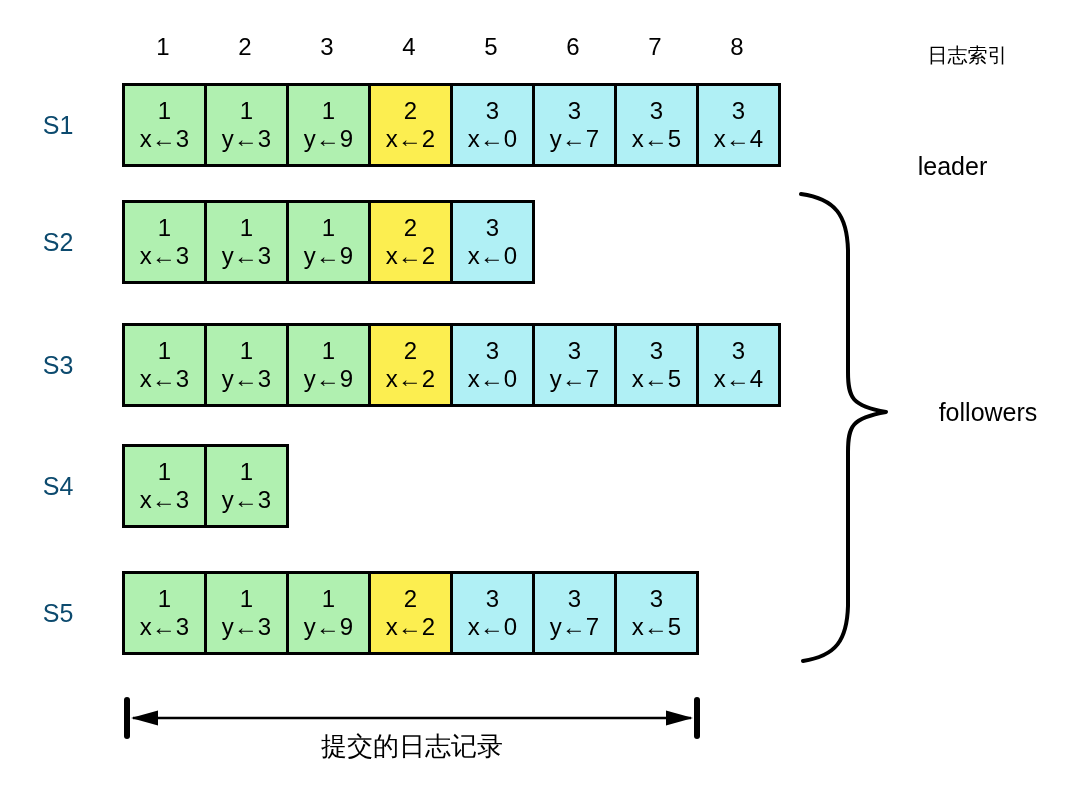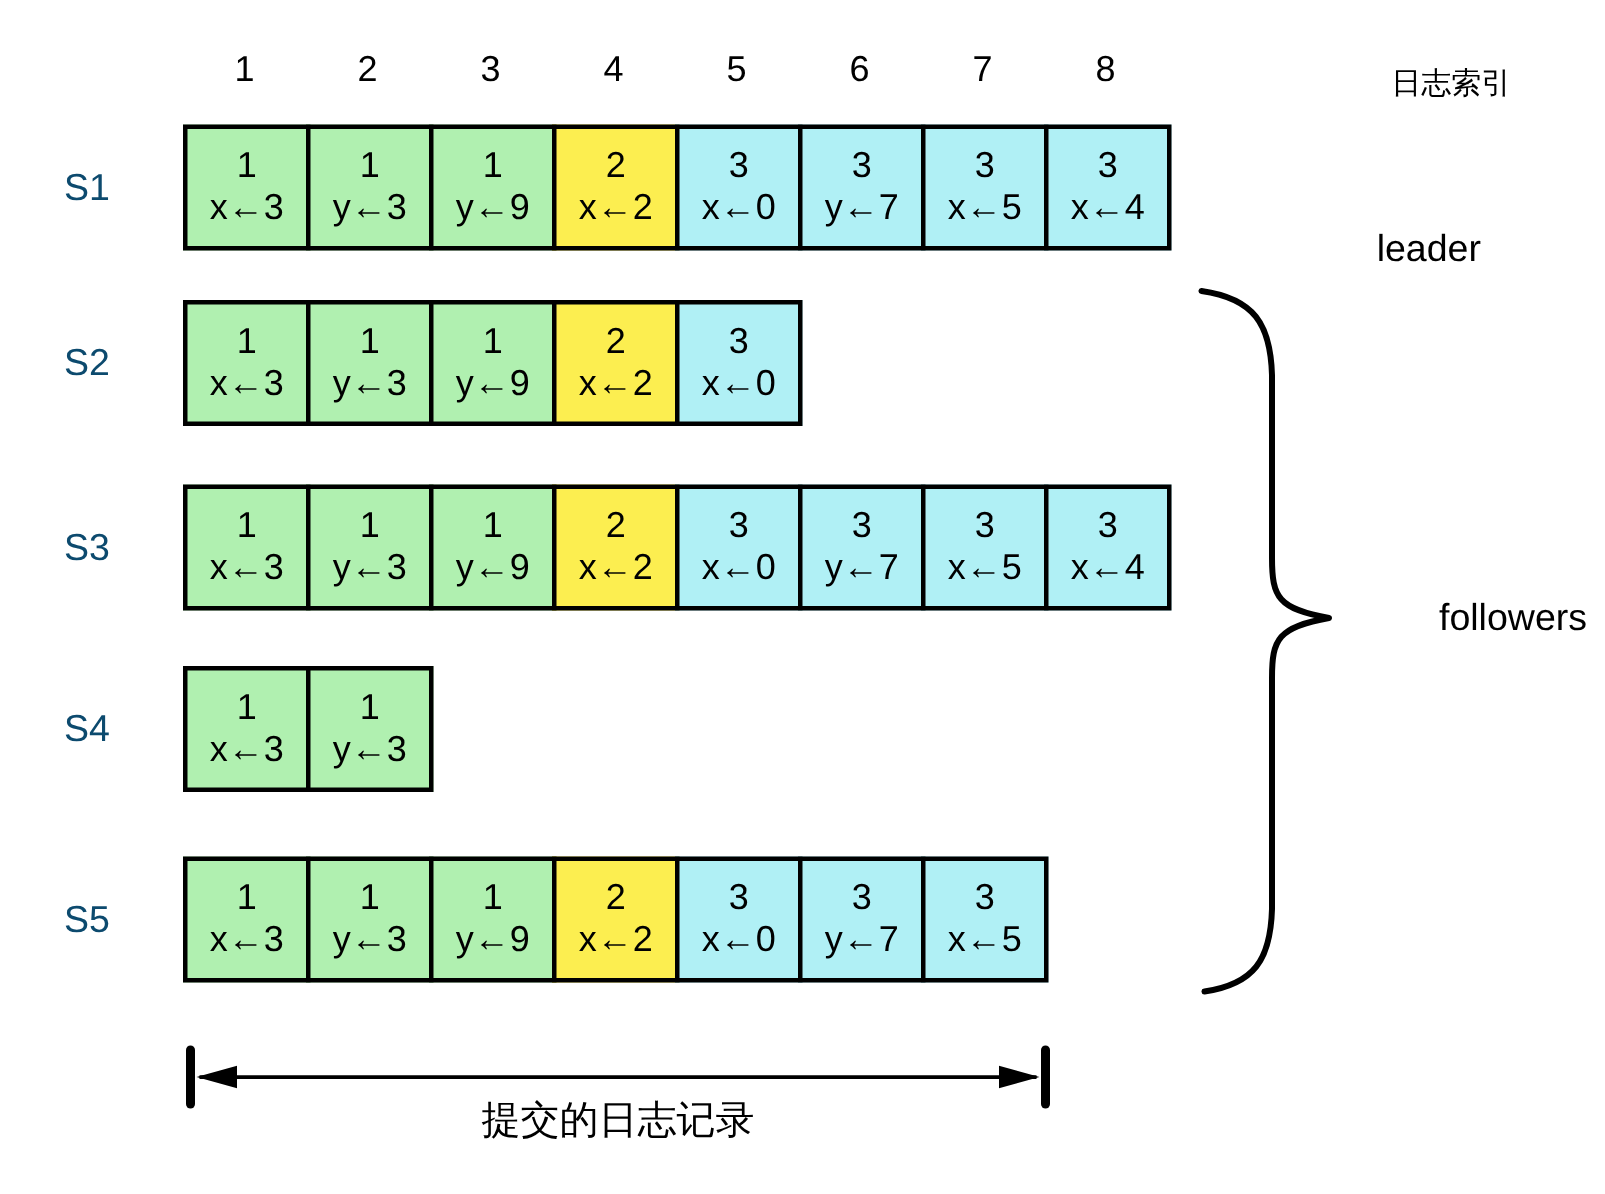--- a/index.html
+++ b/index.html
@@ -72,21 +72,21 @@
     white-space: nowrap;
   }
   
   .side-label {
     position: absolute;
     text-align: center;
     color: #000;
   }
   #log-index-label { left: 880px; top: 42px;  width: 175px; font-size: 20px; }
   #leader-label    { left: 880px; top: 108px; width: 145px; font-size: 25px; margin-top: 44px; }
-  #followers-label { left: 918px; top: 398px; width: 140px; font-size: 25px; text-align: right; }
+  #followers-label { left: 918px; top: 398px; width: 140px; font-size: 25px; text-align: center; }
   
   #committed-label {
     position: absolute;
     left: 127px;
     top: 729px;
     width: 570px;
     text-align: center;
     font-size: 26px;
     color: #000;
   }

